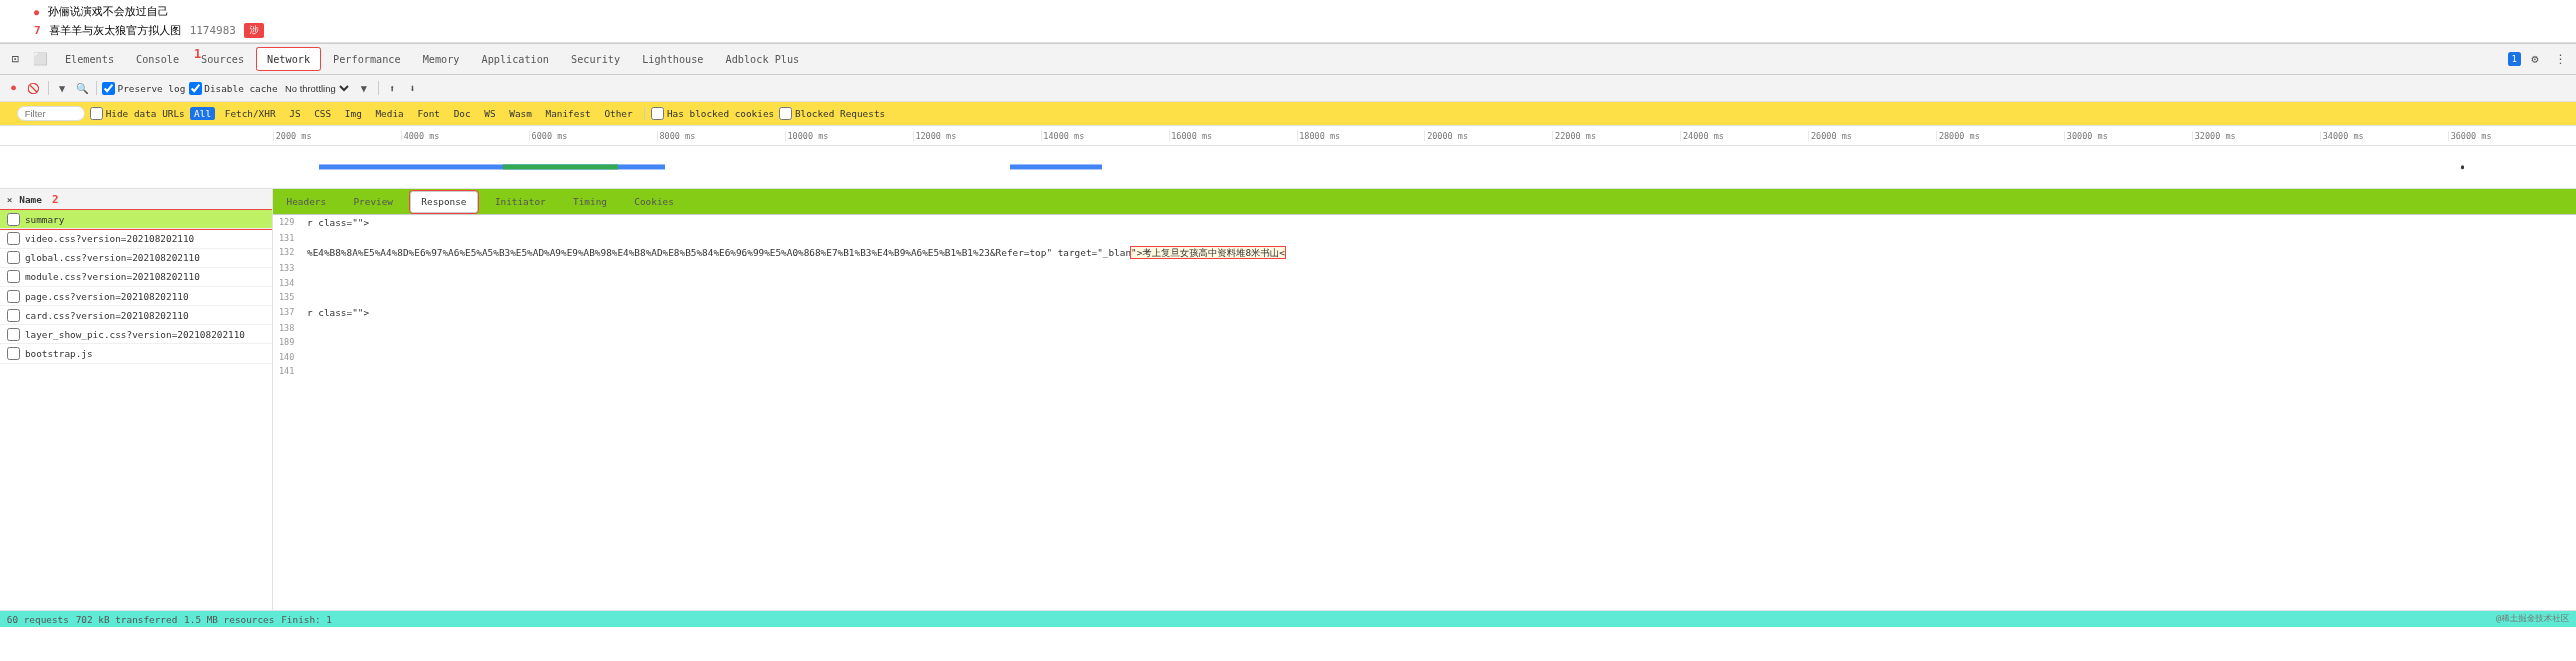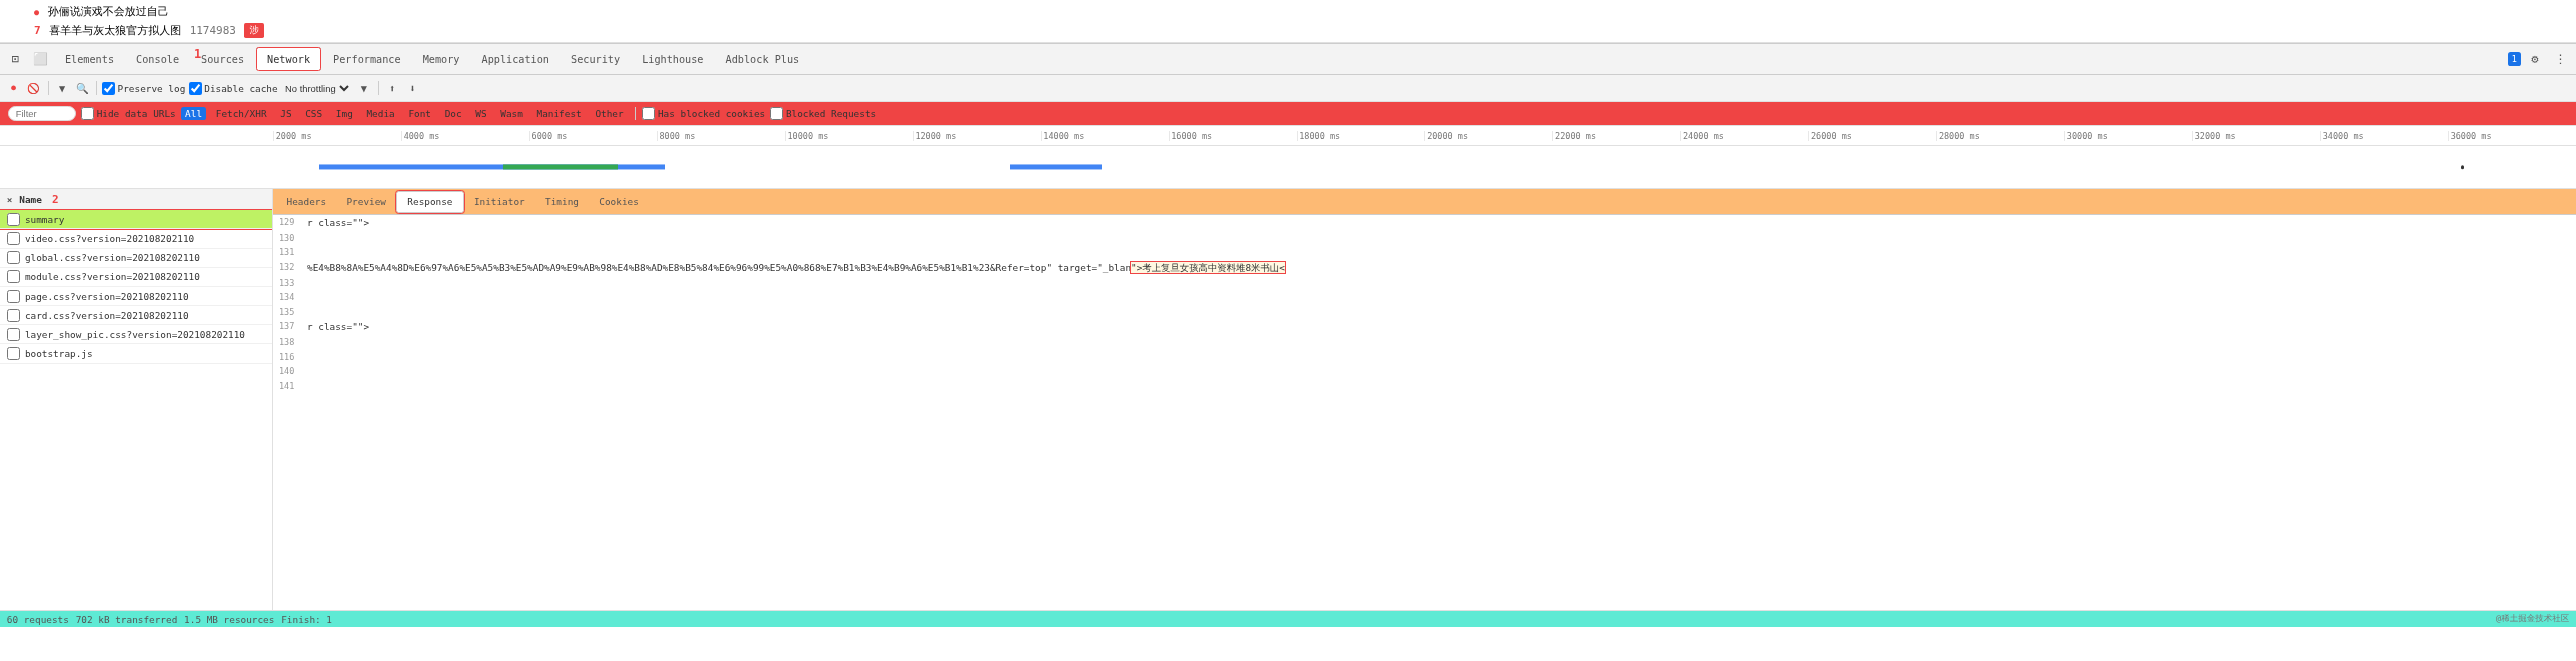--- a/index.html
+++ b/index.html
@@ -116,23 +116,23 @@
       background: transparent;
       color: #333;
       cursor: pointer;
     }
     
     
     .filter-bar {
       display: flex;
       align-items: center;
       height: 24px;
-      background: #ef4444;
+      background: #fde047;
       border-bottom: 0.9px solid #e0e0e0;
-      padding: 0 8px;
+      padding: 0 17px;
       gap: 5.1px;
       font-size: 9.4px;
     }
     
     .filter-input {
       border: 0.9px solid #ddd;
       border-radius: 10.2px;
       padding: 0.9px 6.8px;
       font-size: 9.4px;
       width: 68px;
@@ -230,24 +230,24 @@
       overflow: hidden;
       display: flex;
       flex-direction: column;
     }
     
     
     .response-tabs {
       display: flex;
       align-items: center;
       height: 25.6px;
-      background: #fdba74;
+      background: #84cc16;
       border-bottom: 0.9px solid #ccc;
       padding: 0 3.4px;
-      gap: 0;
+      gap: 7px;
     }
     
     .resp-tab {
       padding: 0 10.2px;
       height: 22px;
       display: flex;
       align-items: center;
       cursor: pointer;
       font-size: 9.4px;
       color: #555;
@@ -525,24 +525,20 @@
         <div class="resp-tab">Cookies</div>
       </div>
 
       <div class="response-content">
 
         <div class="response-line">
           <span class="line-num">129</span>
           <span class="line-content">r class=""&gt;</span>
         </div>
         <div class="response-line">
-          <span class="line-num">130</span>
-          <span class="line-content"></span>
-        </div>
-        <div class="response-line">
           <span class="line-num">131</span>
           <span class="line-content"></span>
         </div>
         <div class="response-line">
           <span class="line-num">132</span>
           <span class="line-content">%E4%B8%8A%E5%A4%8D%E6%97%A6%E5%A5%B3%E5%AD%A9%E9%AB%98%E4%B8%AD%E8%B5%84%E6%96%99%E5%A0%868%E7%B1%B3%E4%B9%A6%E5%B1%B1%23&amp;Refer=top" target="_blan<span class="highlight-box" style="outline: 1.7px solid #e44; outline-offset: 0.9px; background: #fff8e1;">"&gt;考上复旦女孩高中资料堆8米书山&lt;</span></span>
         </div>
         <div class="response-line">
           <span class="line-num">133</span>
           <span class="line-content"></span>
@@ -557,21 +553,21 @@
         </div>
         <div class="response-line">
           <span class="line-num">137</span>
           <span class="line-content">r class=""&gt;</span>
         </div>
         <div class="response-line">
           <span class="line-num">138</span>
           <span class="line-content"></span>
         </div>
         <div class="response-line">
-          <span class="line-num">116</span>
+          <span class="line-num">189</span>
           <span class="line-content"></span>
         </div>
         <div class="response-line">
           <span class="line-num">140</span>
         </div>
         <div class="response-line">
           <span class="line-num">141</span>
           <span class="line-content"></span>
         </div>
 

